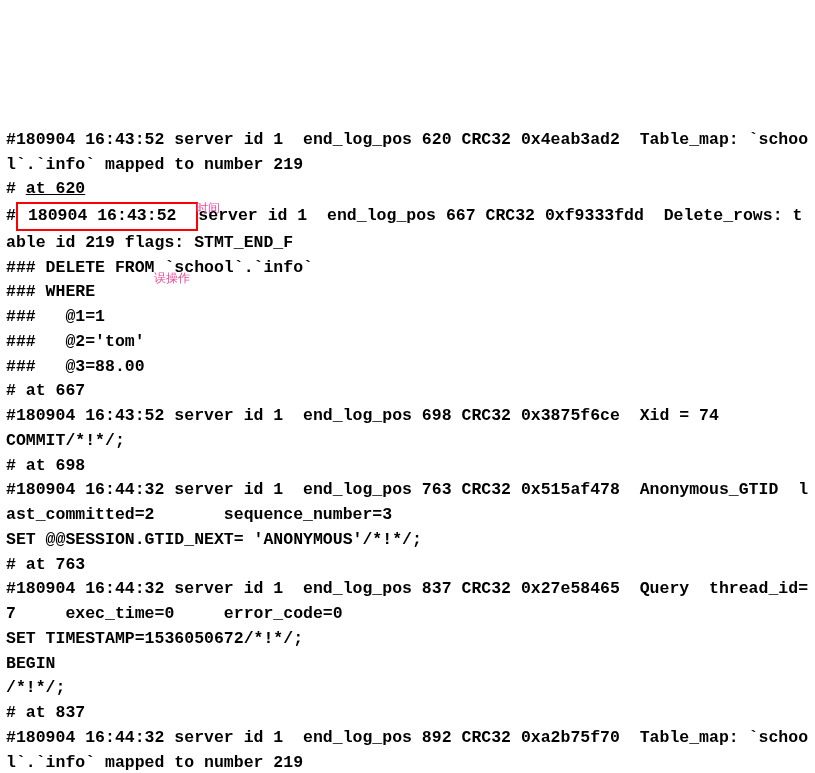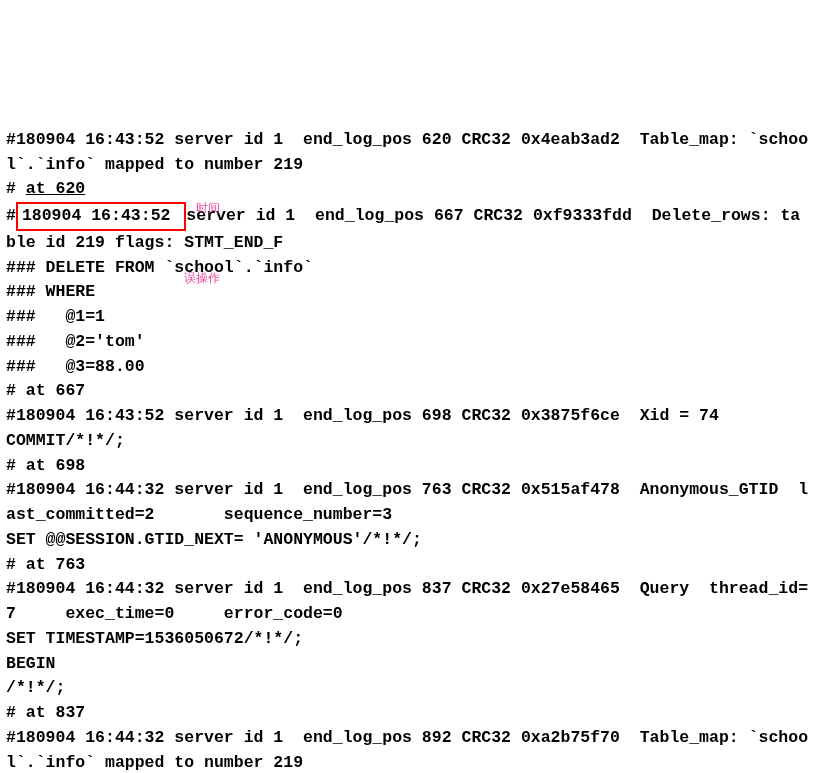--- a/index.html
+++ b/index.html
@@ -21,32 +21,32 @@
     }
     .log {
       position: relative;
     }
     .line {
       display: block;
       font-weight: bold;
     }
     .highlight-box {
       border: 2px solid #ff0000;
-      padding: 0 4px;
+      padding: 0 10px;
       display: inline-block;
     }
     .anno {
       position: absolute;
       color: #ec4899;
       font-family: Liberation Mono, monospace;
       font-size: 12px;
       white-space: nowrap;
     }
     .anno-time1 { top: 97px; left: 190px; }
-    .anno-err  { top: 167px; left: 148px; margin-left: 30px; }
+    .anno-err  { top: 167px; left: 148px; }
     .anno-time2 { top: 668px; left: 178px; }
   </style>
 </head>
 <body>
 
 
 
 <div class="log">
 <span class="line">#180904 16:43:52 server id 1  end_log_pos 620 CRC32 0x4eab3ad2  Table_map: `school`.`info` mapped to number 219</span><span class="line"><span># </span><span style="text-decoration:underline">at 620</span></span><span class="line"><span>#</span><span class="highlight-box">180904 16:43:52 </span><span>server id 1  end_log_pos 667 CRC32 0xf9333fdd  Delete_rows: table id 219 flags: STMT_END_F</span></span><span class="line">### DELETE FROM `school`.`info`</span><span class="line">### WHERE</span><span class="line">###   @1=1</span><span class="line">###   @2='tom'</span><span class="line">###   @3=88.00</span><span class="line"># at 667</span><span class="line">#180904 16:43:52 server id 1  end_log_pos 698 CRC32 0x3875f6ce  Xid = 74</span><span class="line">COMMIT/*!*/;</span><span class="line"># at 698</span><span class="line">#180904 16:44:32 server id 1  end_log_pos 763 CRC32 0x515af478  Anonymous_GTID  last_committed=2       sequence_number=3</span><span class="line">SET @@SESSION.GTID_NEXT= 'ANONYMOUS'/*!*/;</span><span class="line"># at 763</span><span class="line">#180904 16:44:32 server id 1  end_log_pos 837 CRC32 0x27e58465  Query  thread_id=7     exec_time=0     error_code=0</span><span class="line">SET TIMESTAMP=1536050672/*!*/;</span><span class="line">BEGIN</span><span class="line">/*!*/;</span><span class="line"># at 837</span><span class="line">#180904 16:44:32 server id 1  end_log_pos 892 CRC32 0xa2b75f70  Table_map: `school`.`info` mapped to number 219</span>
 

